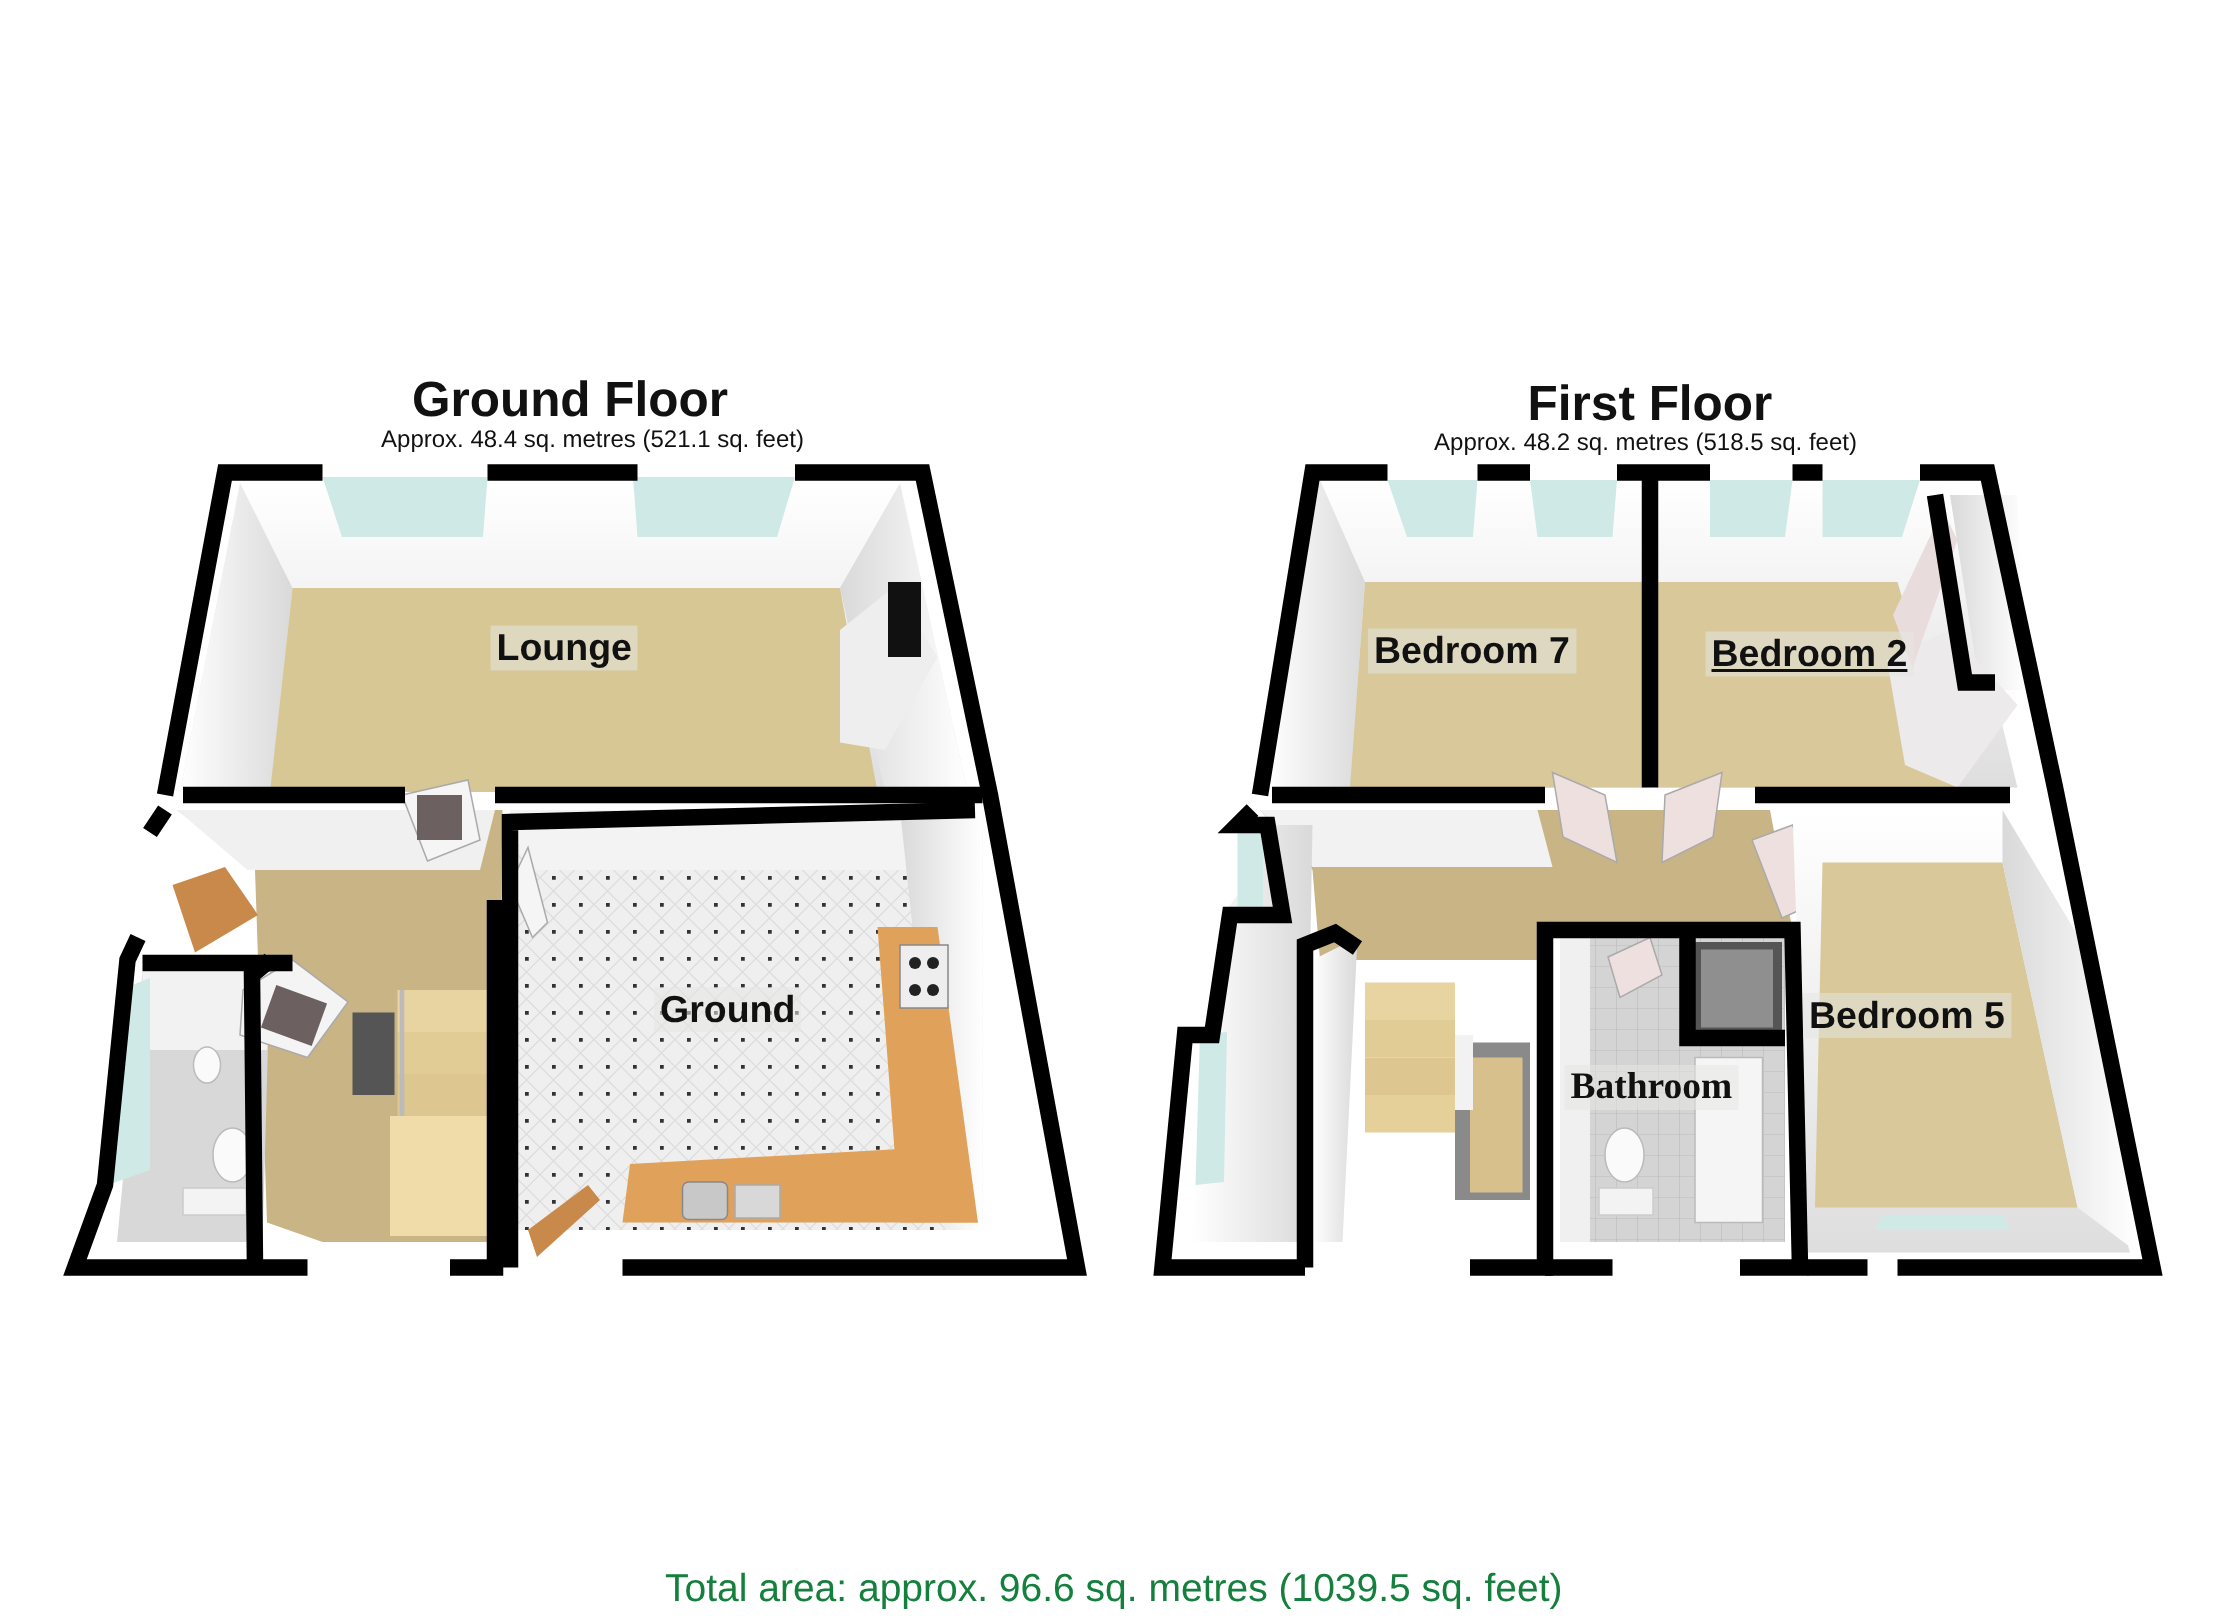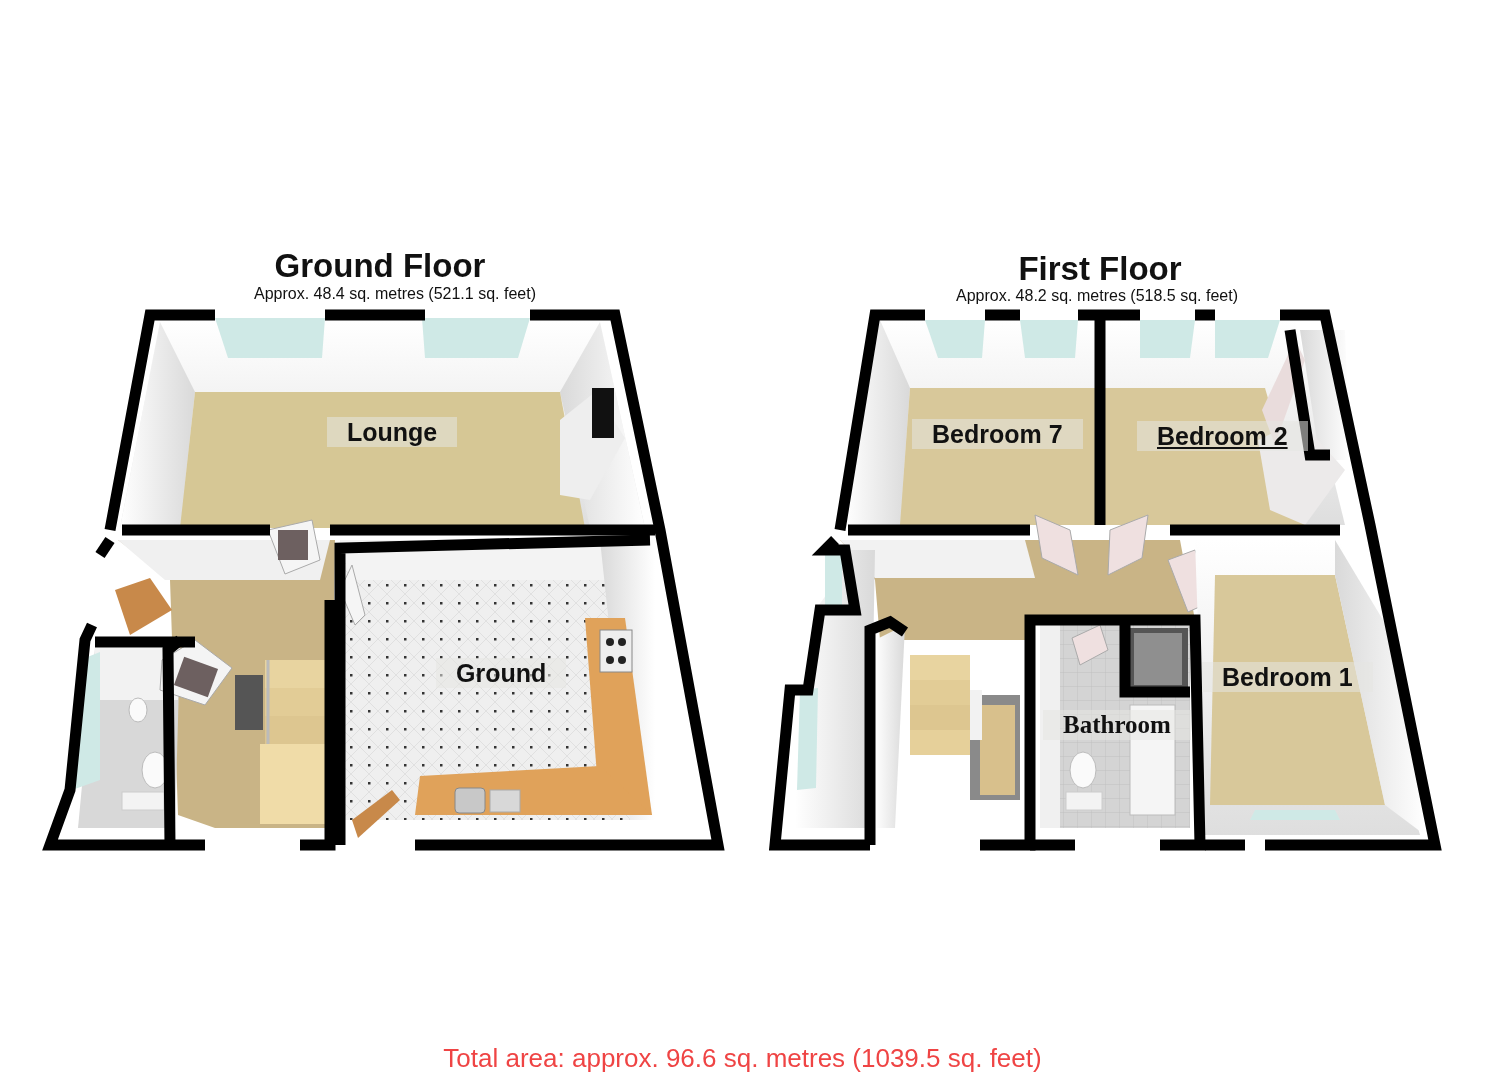--- a/index.html
+++ b/index.html
@@ -1,21 +1,21 @@
 <!DOCTYPE html>
 <html><head>
 <meta charset="utf-8">
 <style>
   html, body { margin:0; padding:0; background:#ffffff; }
   body { width:1485px; height:1080px; position:relative; overflow:hidden; font-family:"Liberation Sans", sans-serif; }
   .title { position:absolute; font-weight:bold; font-size:33px; color:#111; text-align:center; }
   .subtitle { position:absolute; font-size:16px; color:#111; text-align:center; }
-  .total { position:absolute; font-size:26px; color:#ef4444; left:0; width:1485px; top:1043px; text-align:center; }
+  .total { position:absolute; font-size:26px; color:#15803d; left:0; width:1485px; top:1043px; text-align:center; }
   svg { position:absolute; left:0; top:0; }
-  .room-label { position:absolute; font-weight:bold; font-size:25px; color:#111; background:rgba(230,230,225,0.55); padding:0 20px; line-height:30px; white-space:nowrap; }
+  .room-label { position:absolute; font-weight:bold; font-size:25px; color:#111; background:rgba(230,230,225,0.55); padding:0 4px; line-height:30px; white-space:nowrap; }
 </style>
 </head>
 <body>
 
 <div class="title" style="left:180px; width:400px; top:247px;">Ground Floor</div>
 <div class="subtitle" style="left:195px; width:400px; top:285px;">Approx. 48.4 sq. metres (521.1 sq. feet)</div>
 <div class="title" style="left:900px; width:400px; top:250px;">First Floor</div>
 <div class="subtitle" style="left:897px; width:400px; top:287px;">Approx. 48.2 sq. metres (518.5 sq. feet)</div>
 
 <svg width="1485" height="1080" viewBox="0 0 1485 1080">
@@ -206,16 +206,16 @@
       <polyline points="1125,620 1125,692 1190,692"></polyline>
       <polyline points="1245,845 1205,845"></polyline>
     </g>
   </g>
 </svg>
 
 <div class="room-label" style="left:327px; top:417px;">Lounge</div>
 <div class="room-label" style="left:436px; top:658px;">Ground</div>
 <div class="room-label" style="left:912px; top:419px;">Bedroom 7</div>
 <div class="room-label" style="left:1137px; top:421px;text-decoration:underline;">Bedroom 2</div>
-<div class="room-label" style="left:1202px; top:662px;">Bedroom 1</div>
+<div class="room-label" style="left:1202px; top:662px;">Bedroom 5</div>
 <div class="room-label" style="left:1043px; top:710px;font-family:Liberation Serif, serif;">Bathroom</div>
 
 <div class="total">Total area: approx. 96.6 sq. metres (1039.5 sq. feet)</div>
 
 </body></html>

